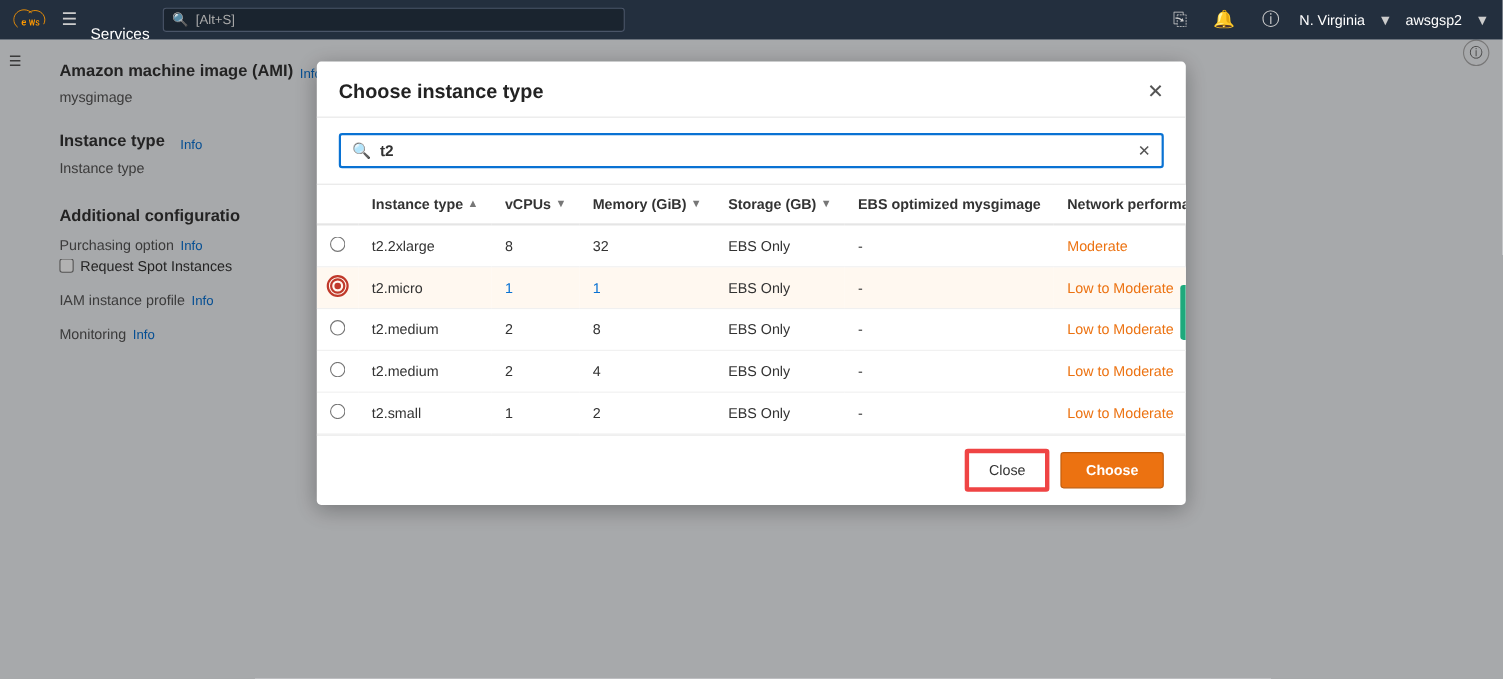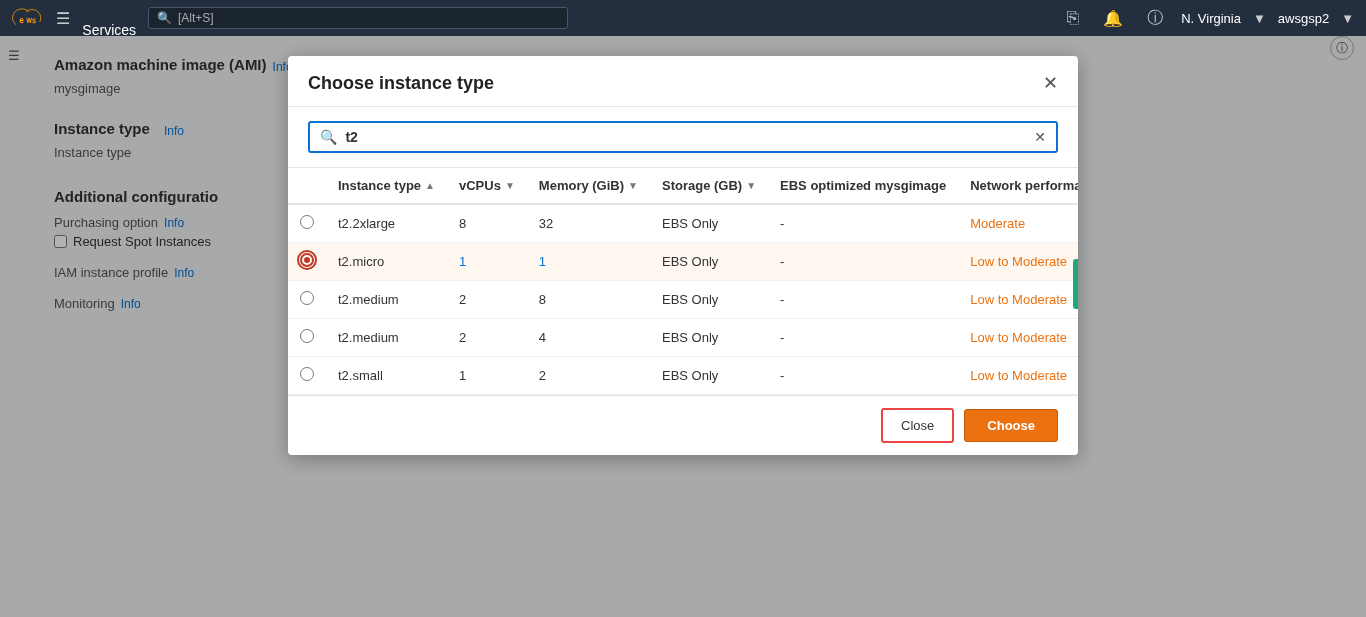--- a/index.html
+++ b/index.html
@@ -186,21 +186,21 @@
     
     .modal-footer {
       display: flex; align-items: center; justify-content: flex-end;
       padding: 12px 20px;
       border-top: 1px solid #e5e5e5;
       gap: 10px;
     }
     .btn-close-modal {
       padding: 8px 18px;
       background: #fff;
-      border: 2px solid #ef4444;
+      border: 4px solid #ef4444;
       border-radius: 3px;
       font-size: 13px;
       cursor: pointer;
       color: #333;
     }
     .btn-choose {
       padding: 8px 22px;
       background: #ec7211;
       border: 1px solid #c05b0a;
       border-radius: 3px;

